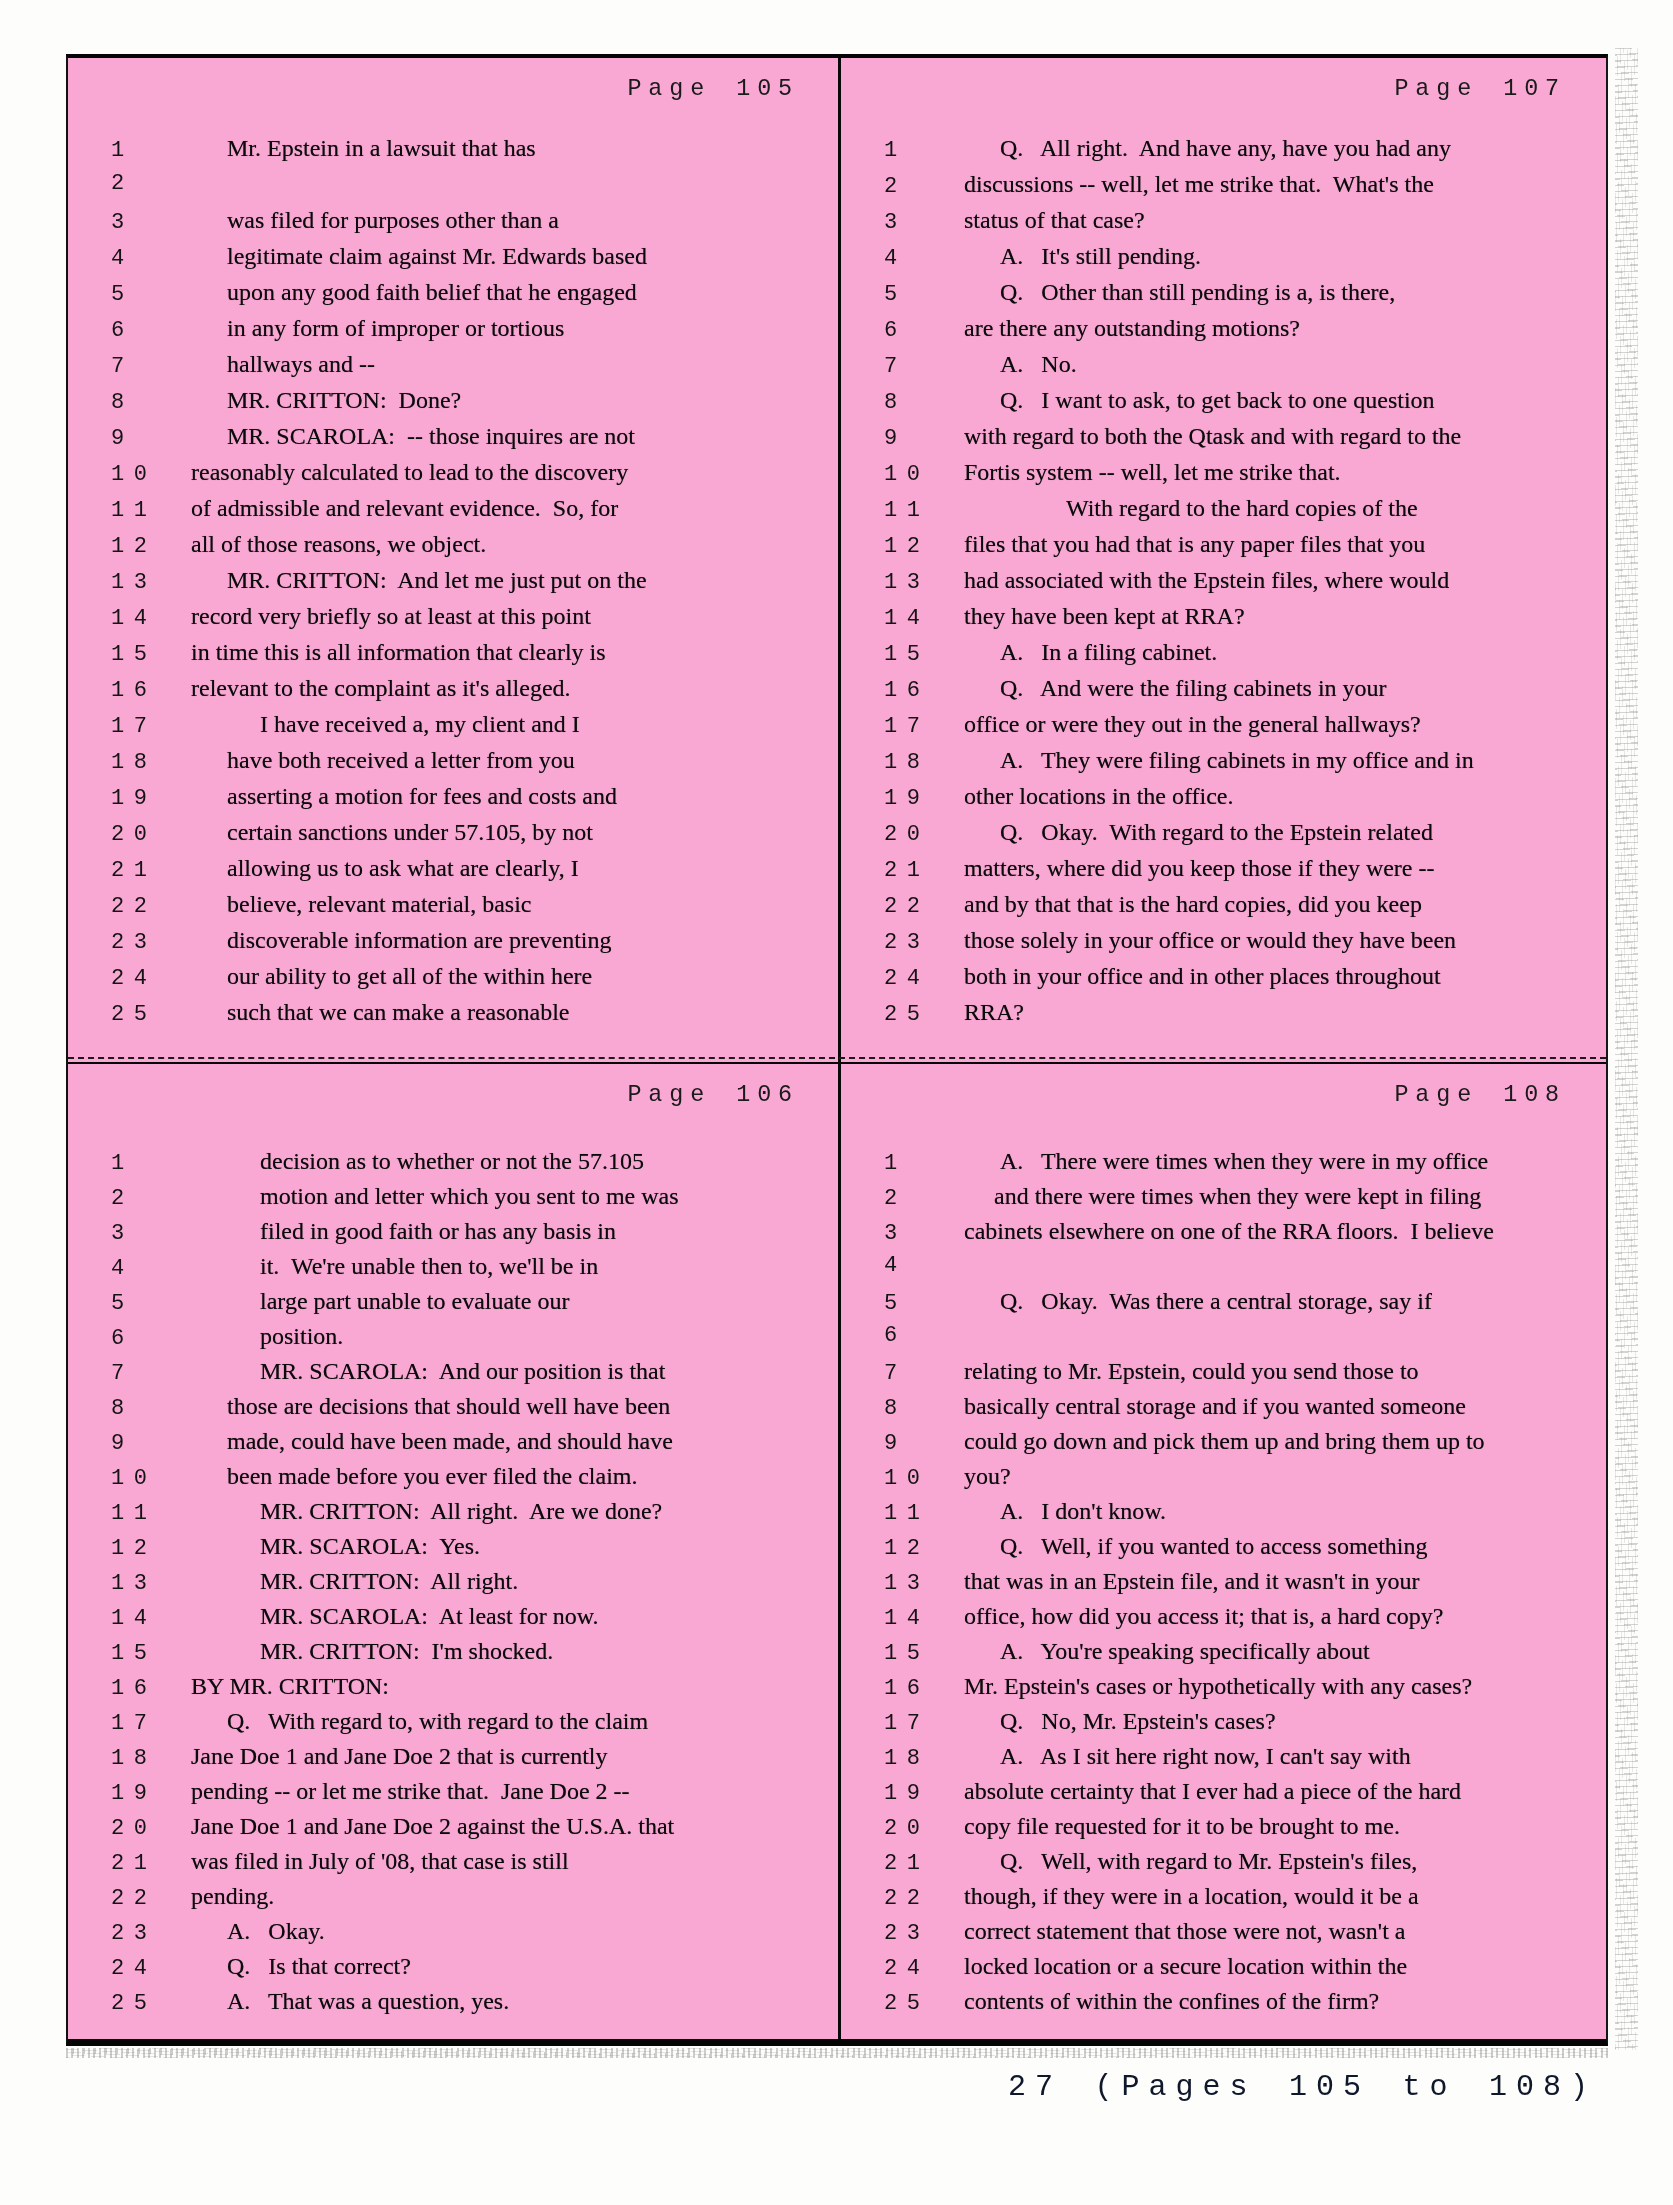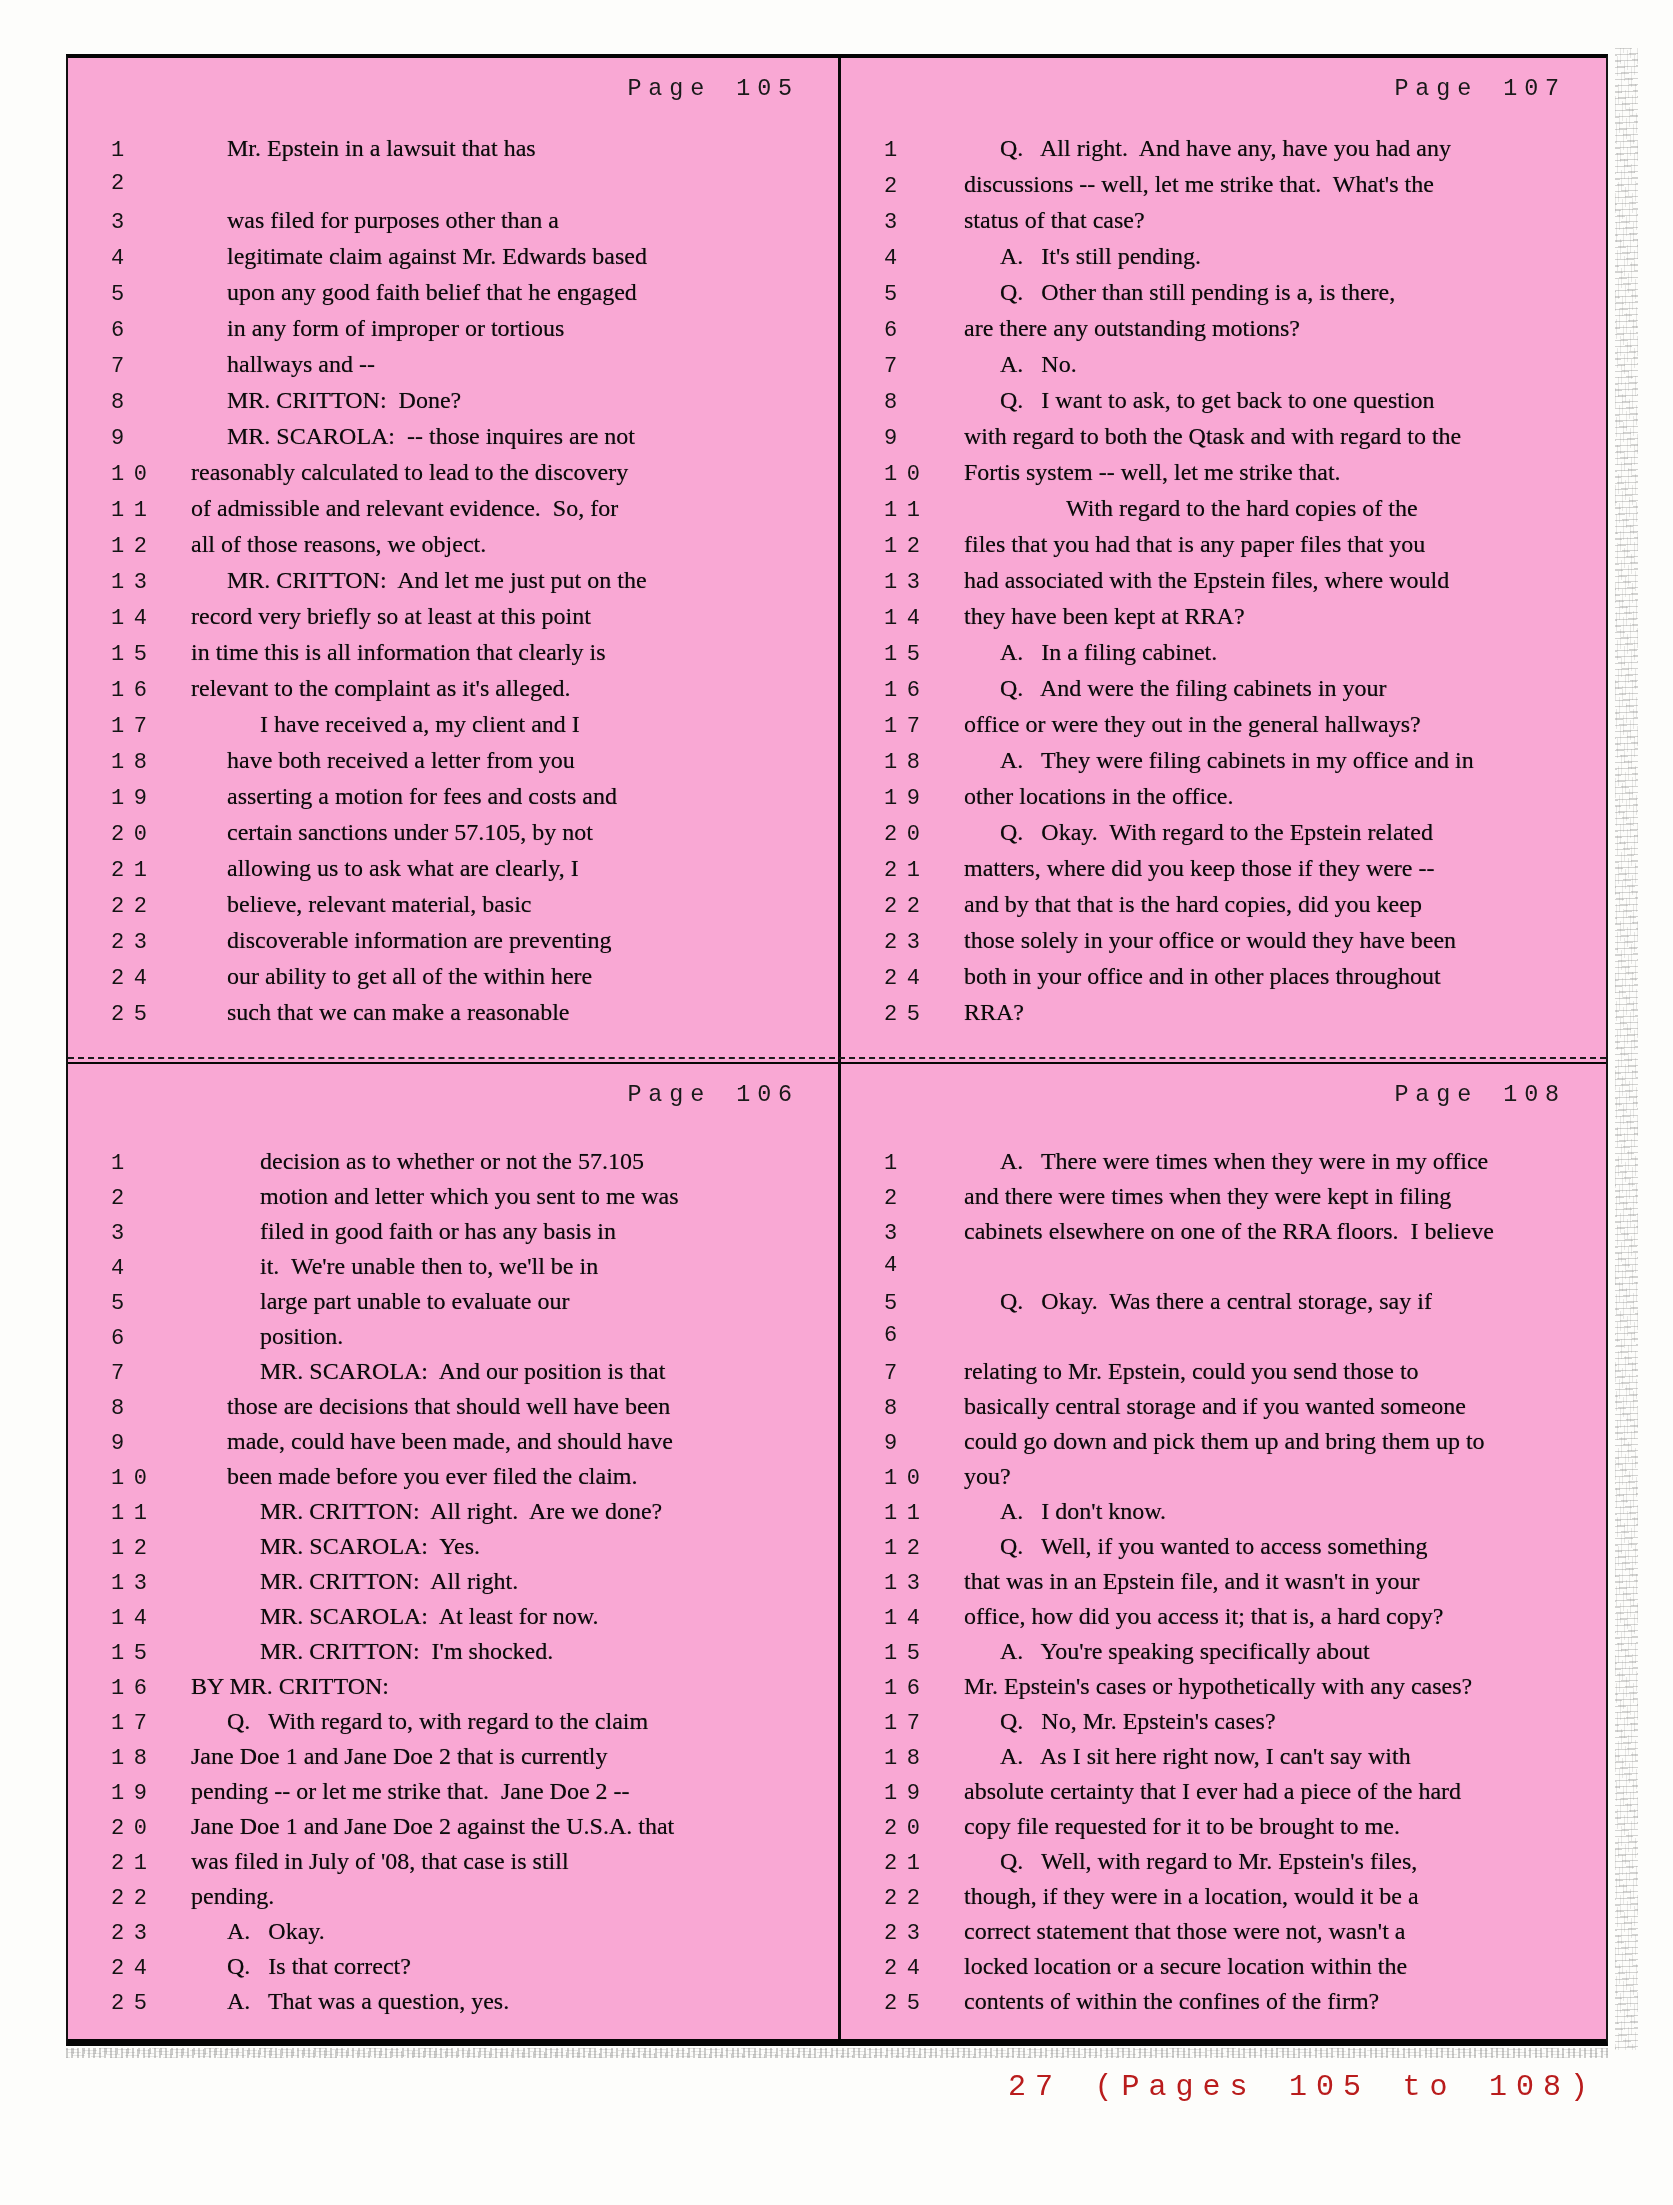--- a/index.html
+++ b/index.html
@@ -56,21 +56,21 @@
     flex:1 1 auto;
     font-family:"Liberation Serif", serif;
     font-size:24px; color:#0b0b0b;
     white-space:pre; overflow:hidden;
     text-shadow:0 0 0.7px rgba(10,10,10,0.55);
   }
 
   .footer {
     position:absolute; top:2070px; right:77px;
     font-family:"Liberation Mono", monospace;
-    font-size:30px; letter-spacing:9px; word-spacing:5.5px; color:#b91c1c;
+    font-size:30px; letter-spacing:9px; word-spacing:5.5px; color:#0f172a;
     white-space:pre;
   }
 
   .noise-right {
     position:absolute; left:1615px; top:48px; width:23.4px; height:2002px;
     background:
       repeating-linear-gradient(177deg, rgba(0,0,0,0.30) 0 1.4px, transparent 1.4px 6.2px),
       repeating-linear-gradient(88deg, rgba(0,0,0,0.16) 0 0.7px, transparent 0.7px 3.4px);
     opacity:0.55; filter:blur(0.3px);
   }
@@ -411,21 +411,21 @@
 
     <section class="quad q-br">
       <div class="qhead">Page 108</div>
       <div class="qlines">
           <div class="lrow">
     <span class="lnum">1</span>
     <span class="ltext" style="padding-left: 36px;">A.   There were times when they were in my office</span>
   </div>
           <div class="lrow">
     <span class="lnum">2</span>
-    <span class="ltext" style="padding-left: 0px;">and there were times when they were kept in filing</span>
+    <span class="ltext" style="padding-left: 0px; margin-left: 30px;">and there were times when they were kept in filing</span>
   </div>
           <div class="lrow">
     <span class="lnum">3</span>
     <span class="ltext" style="padding-left: 0px;">cabinets elsewhere on one of the RRA floors.  I believe</span>
   </div>
           <div class="lrow">
     <span class="lnum">4</span>
   </div>
           <div class="lrow">
     <span class="lnum">5</span>

